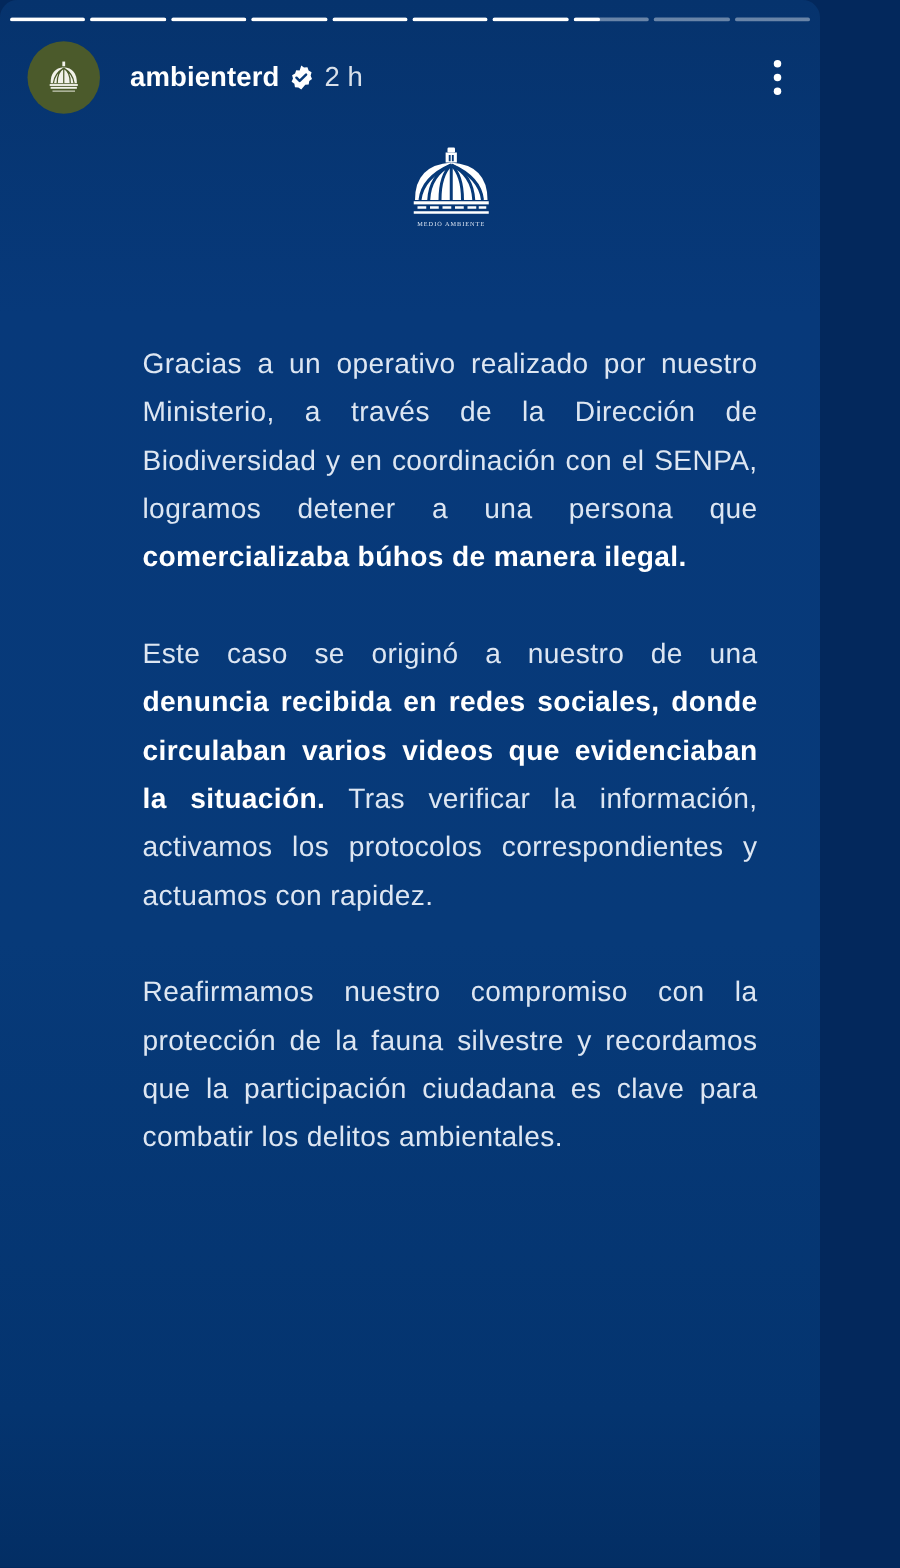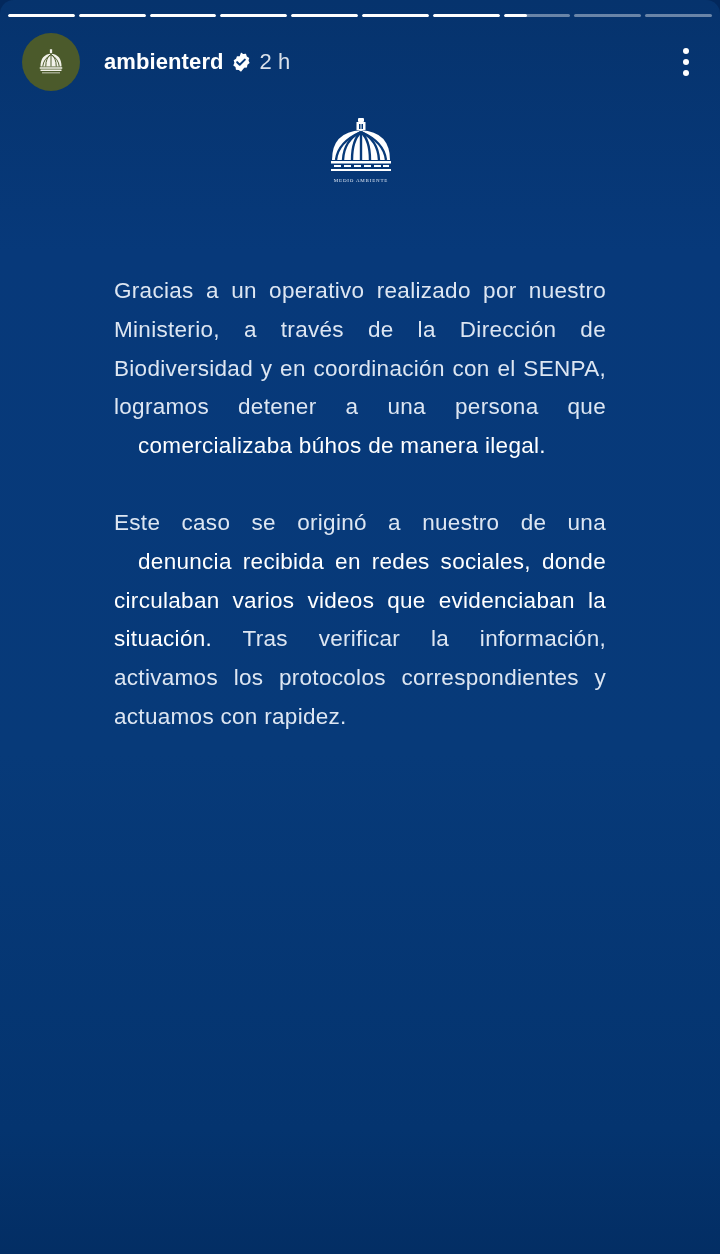--- a/index.html
+++ b/index.html
@@ -1,18 +1,18 @@
 <!DOCTYPE html>
 <html><head>
 <meta charset="utf-8">
 <style>
   * { margin: 0; padding: 0; box-sizing: border-box; }
   html, body { width: 720px; height: 1254px; overflow: hidden; background: #03285c; }
   .story {
-    position: relative; width: 720px; height: 1254px;
+    position: relative; width: 656px; height: 1254px;
     background: linear-gradient(180deg, #06336d 0%, #07397a 20%, #073a79 60%, #04346f 90%, #032e64 100%);
     font-family: "Liberation Sans", "DejaVu Sans", sans-serif;
     color: #ffffff;
     border-radius: 14px 14px 0 0;
     overflow: hidden;
   }
   .progress {
     position: absolute; top: 14px; left: 8px; right: 8px;
     display: flex; gap: 4px;
   }
@@ -47,21 +47,21 @@
   .logo-caption {
     font-family: "Liberation Serif", serif; font-size: 5px; letter-spacing: 0.8px;
     color: #dfe8f5; margin-top: 2px;
   }
   .content {
     position: absolute; top: 272px; left: 114px; width: 492px;
     font-size: 22.5px; line-height: 38.8px; color: #dde6f2;
     text-align: justify; letter-spacing: 0.3px;
   }
   .content p { margin-bottom: 38px; }
-  .content b { color: #ffffff; font-weight: normal; margin-left: 24px; }
+  .content b { color: #ffffff; font-weight: bold; }
 </style>
 </head>
 <body>
 
 <div class="story">
 
   <div class="progress">
     <div class="seg">
         <div class="fill" style="width:100%"></div>
       </div>
@@ -144,15 +144,16 @@
           <rect x="55" y="49" width="6" height="2"></rect>
       </g>
       <rect x="3" y="53" width="60" height="2" fill="#ffffff"></rect>
     </svg>
     <div class="logo-caption">MEDIO AMBIENTE</div>
   </div>
 
   <div class="content">
     <p><span>Gracias a un operativo realizado por nuestro Ministerio, a través de la Dirección de Biodiversidad y en coordinación con el SENPA, logramos detener a una persona que </span><b>comercializaba búhos de manera ilegal.</b></p>
     <p><span>Este caso se originó a nuestro de una </span><b>denuncia recibida en redes sociales, donde circulaban varios videos que evidenciaban la situación.</b><span> Tras verificar la información, activamos los protocolos correspondientes y actuamos con rapidez.</span></p>
+    <p><span>Reafirmamos nuestro compromiso con la protección de la fauna silvestre y recordamos que la participación ciudadana es clave para combatir los delitos ambientales.</span></p>
   </div>
 
 </div>
 
 </body></html>

